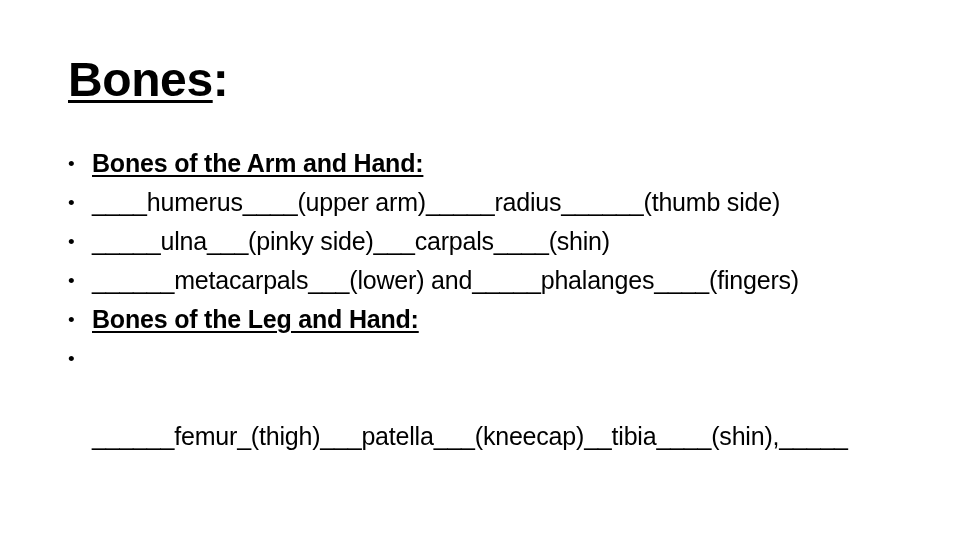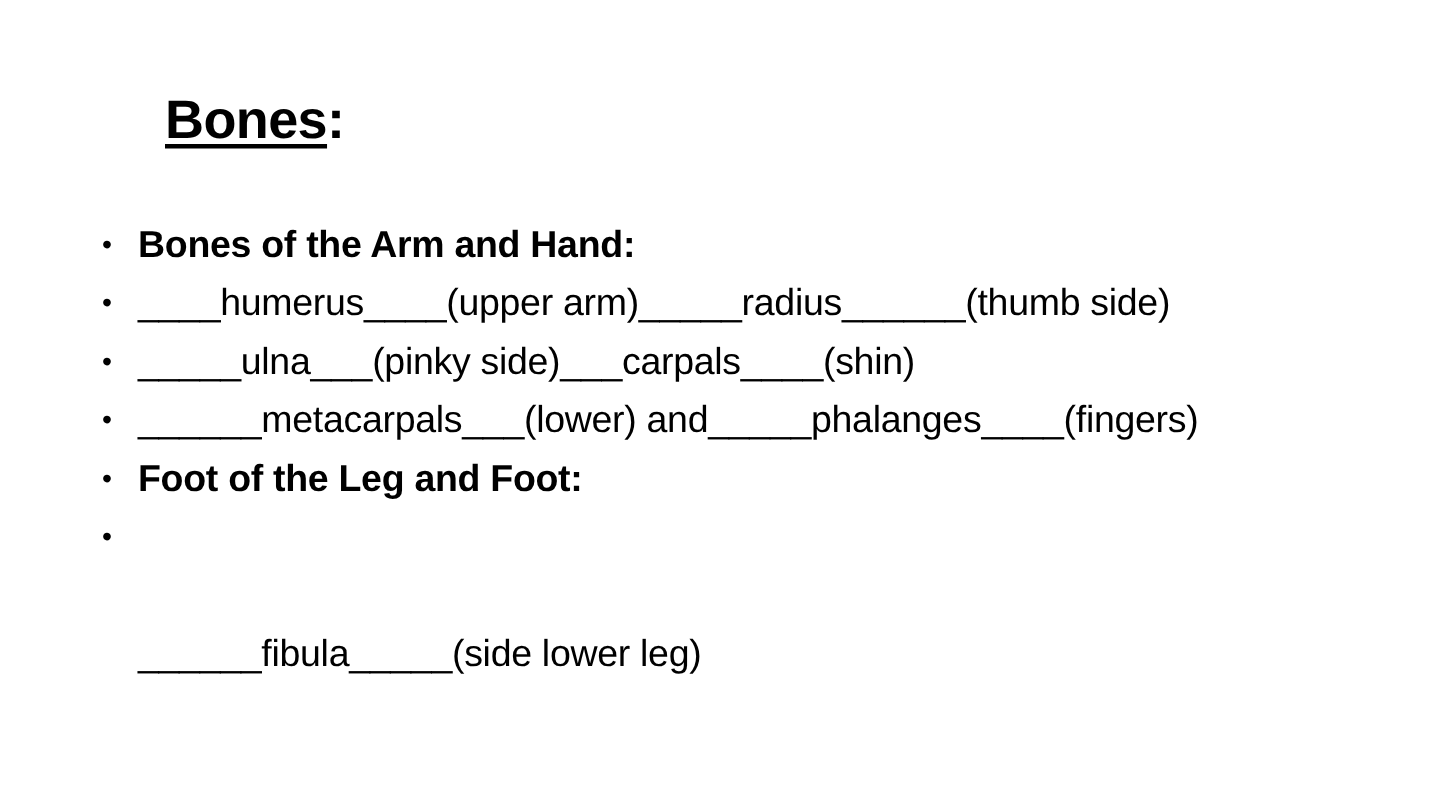--- a/index.html
+++ b/index.html
@@ -24,26 +24,25 @@
   }
 
   
   .title-block {
     position: absolute;
     left: 68px;
     top: 57px;
     width: 840px;
   }
   .slide-title {
-    font-size: 36px;
+    font-size: 48px;
     font-weight: bold;
     line-height: 46px;
     letter-spacing: -0.4px;
     white-space: nowrap;
-    margin-left: 42px;
   }
   .slide-title .u {
     text-decoration: underline;
     text-decoration-thickness: 3px;
     text-underline-offset: 4px;
   }
 
   
   .body-block {
     position: absolute;
@@ -69,20 +68,21 @@
   }
 
   .bullet-text {
     flex: 1 1 auto;
     white-space: pre-wrap;
     word-break: normal;
   }
 
   .bullet-row.header .bullet-text {
     font-weight: bold;
+    text-decoration: underline;
     text-decoration-thickness: 2px;
     text-underline-offset: 3px;
     display: inline;
   }
 
   .wrap-line {
     display: block;
     white-space: pre-wrap;
   }
 </style>
@@ -112,25 +112,26 @@
       <span class="bullet-text">_____ulna___(pinky side)___carpals____(shin)</span>
     </div>
 
     <div class="bullet-row">
       <span class="bullet-mark">•</span>
       <span class="bullet-text">______metacarpals___(lower) and_____phalanges____(fingers)</span>
     </div>
 
     <div class="bullet-row header">
       <span class="bullet-mark">•</span>
-      <span class="bullet-text">Foot of the Leg and Foot:</span>
+      <span class="bullet-text">Bones of the Leg and Hand:</span>
     </div>
 
     <div class="bullet-row">
       <span class="bullet-mark">•</span>
       <span class="bullet-text">
+        <span class="wrap-line">______femur_(thigh)___patella___(kneecap)__tibia____(shin),_____</span>
         <span class="wrap-line">______fibula_____(side lower leg)</span>
         
       </span>
     </div>
 
   </div>
 </div>
 
 </body></html>

